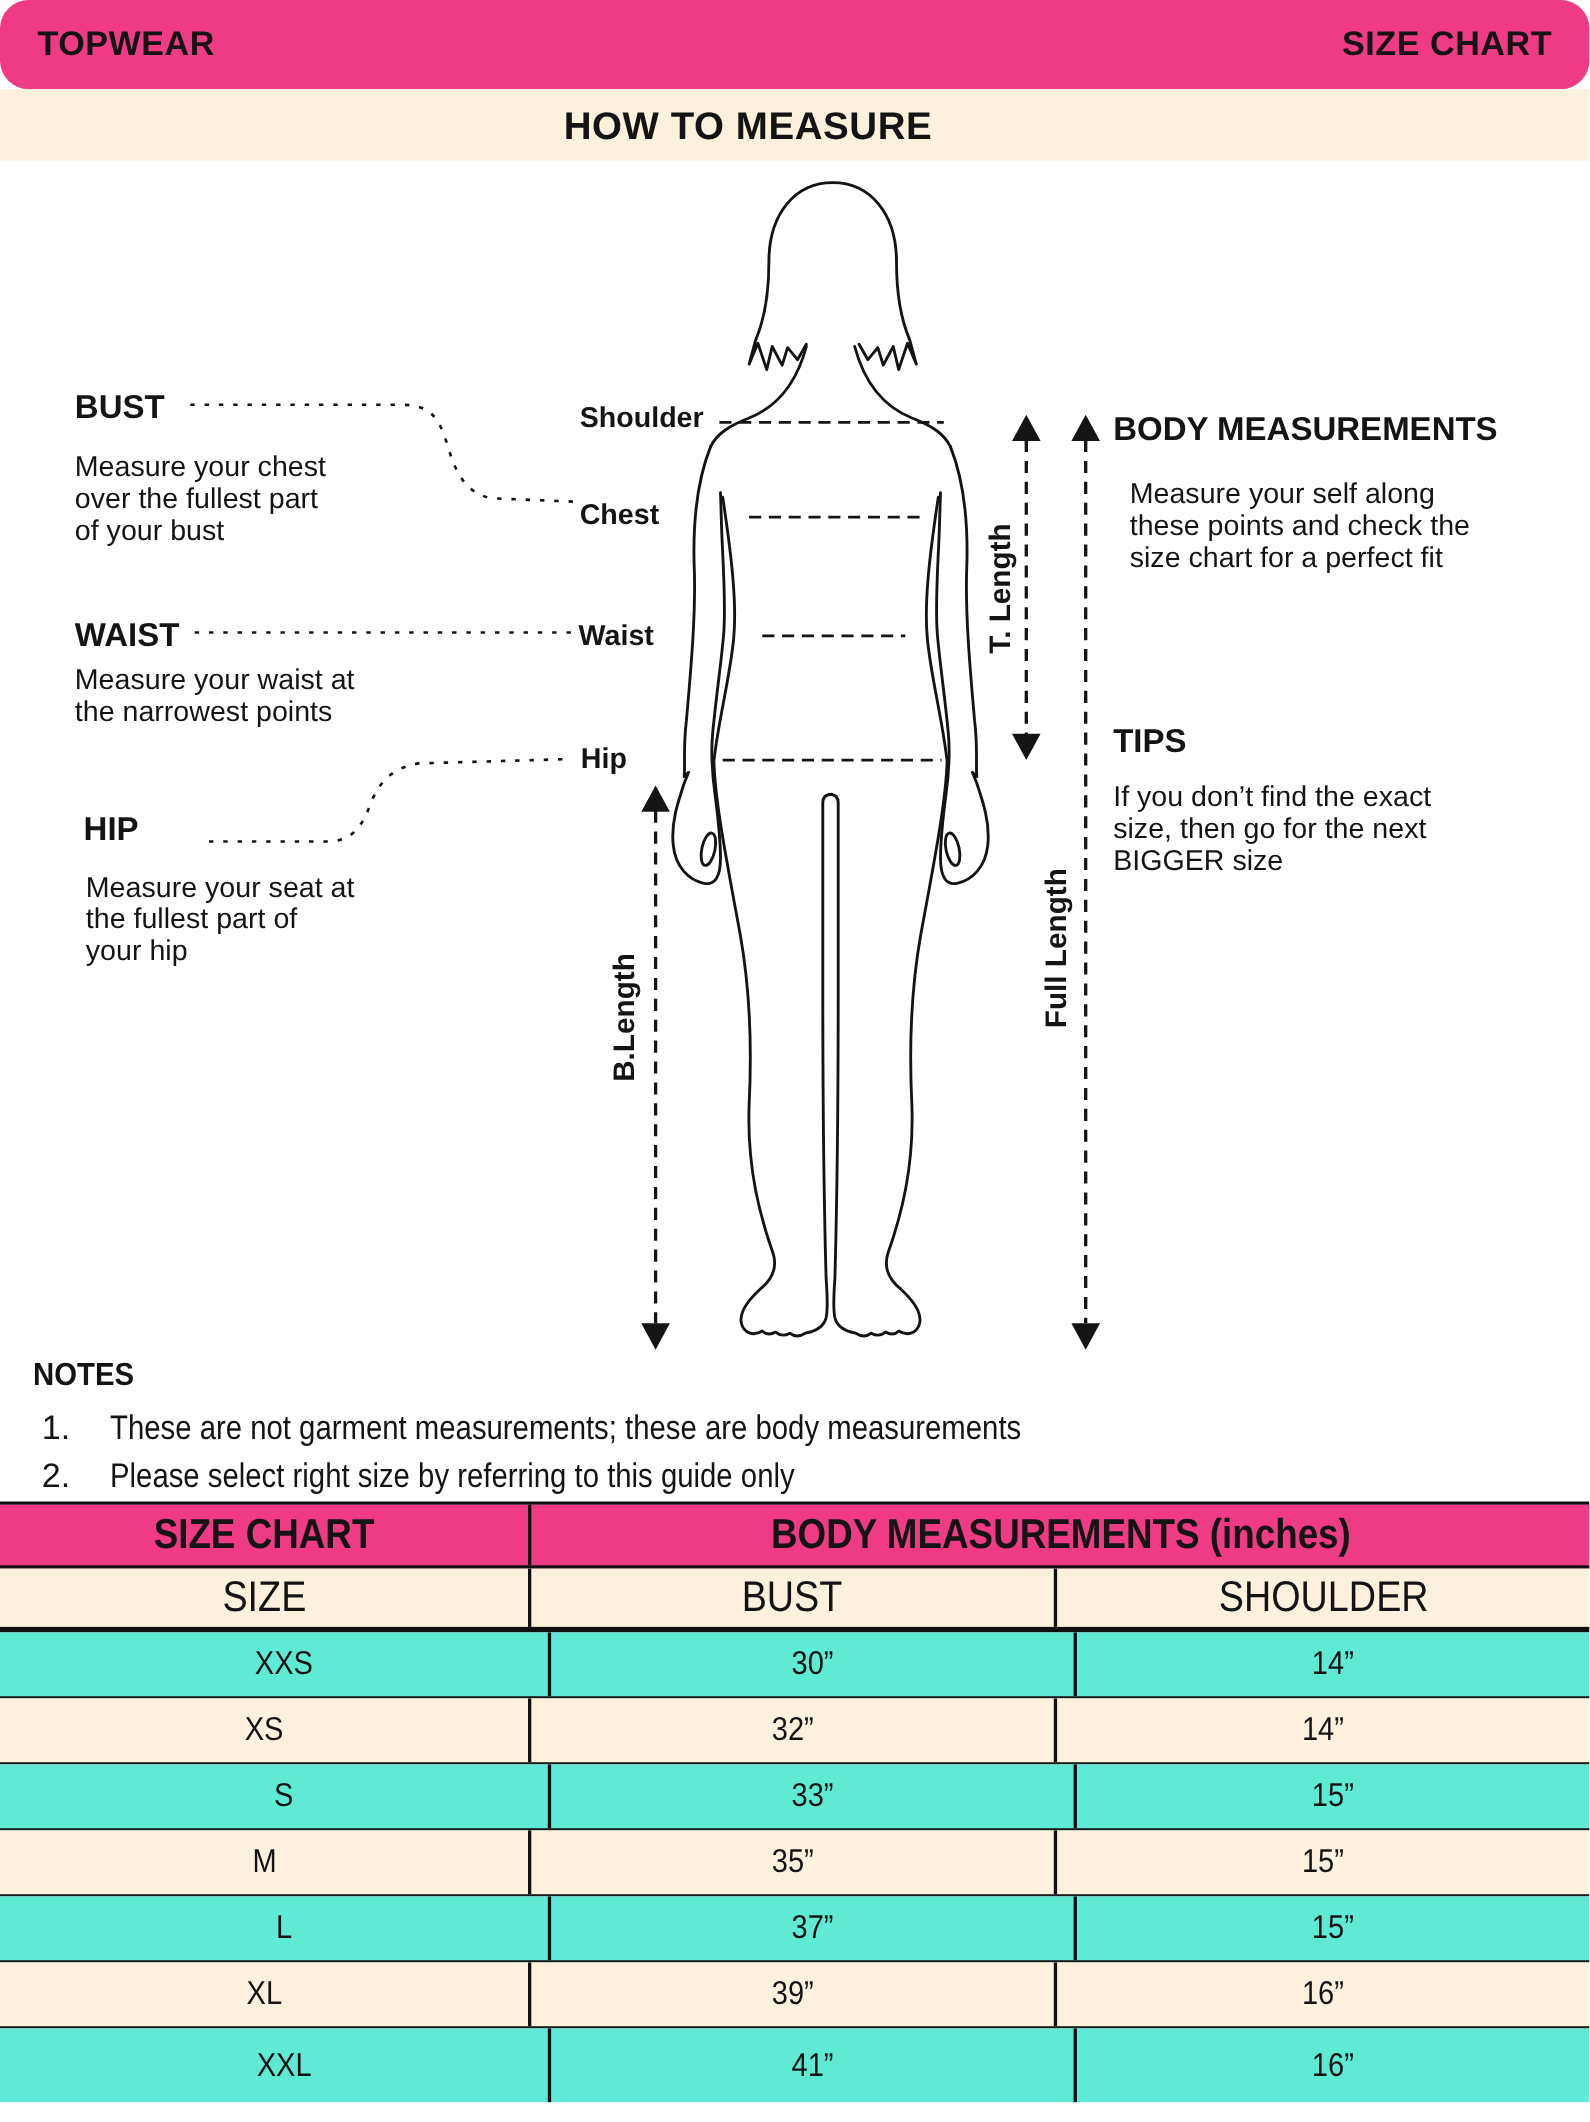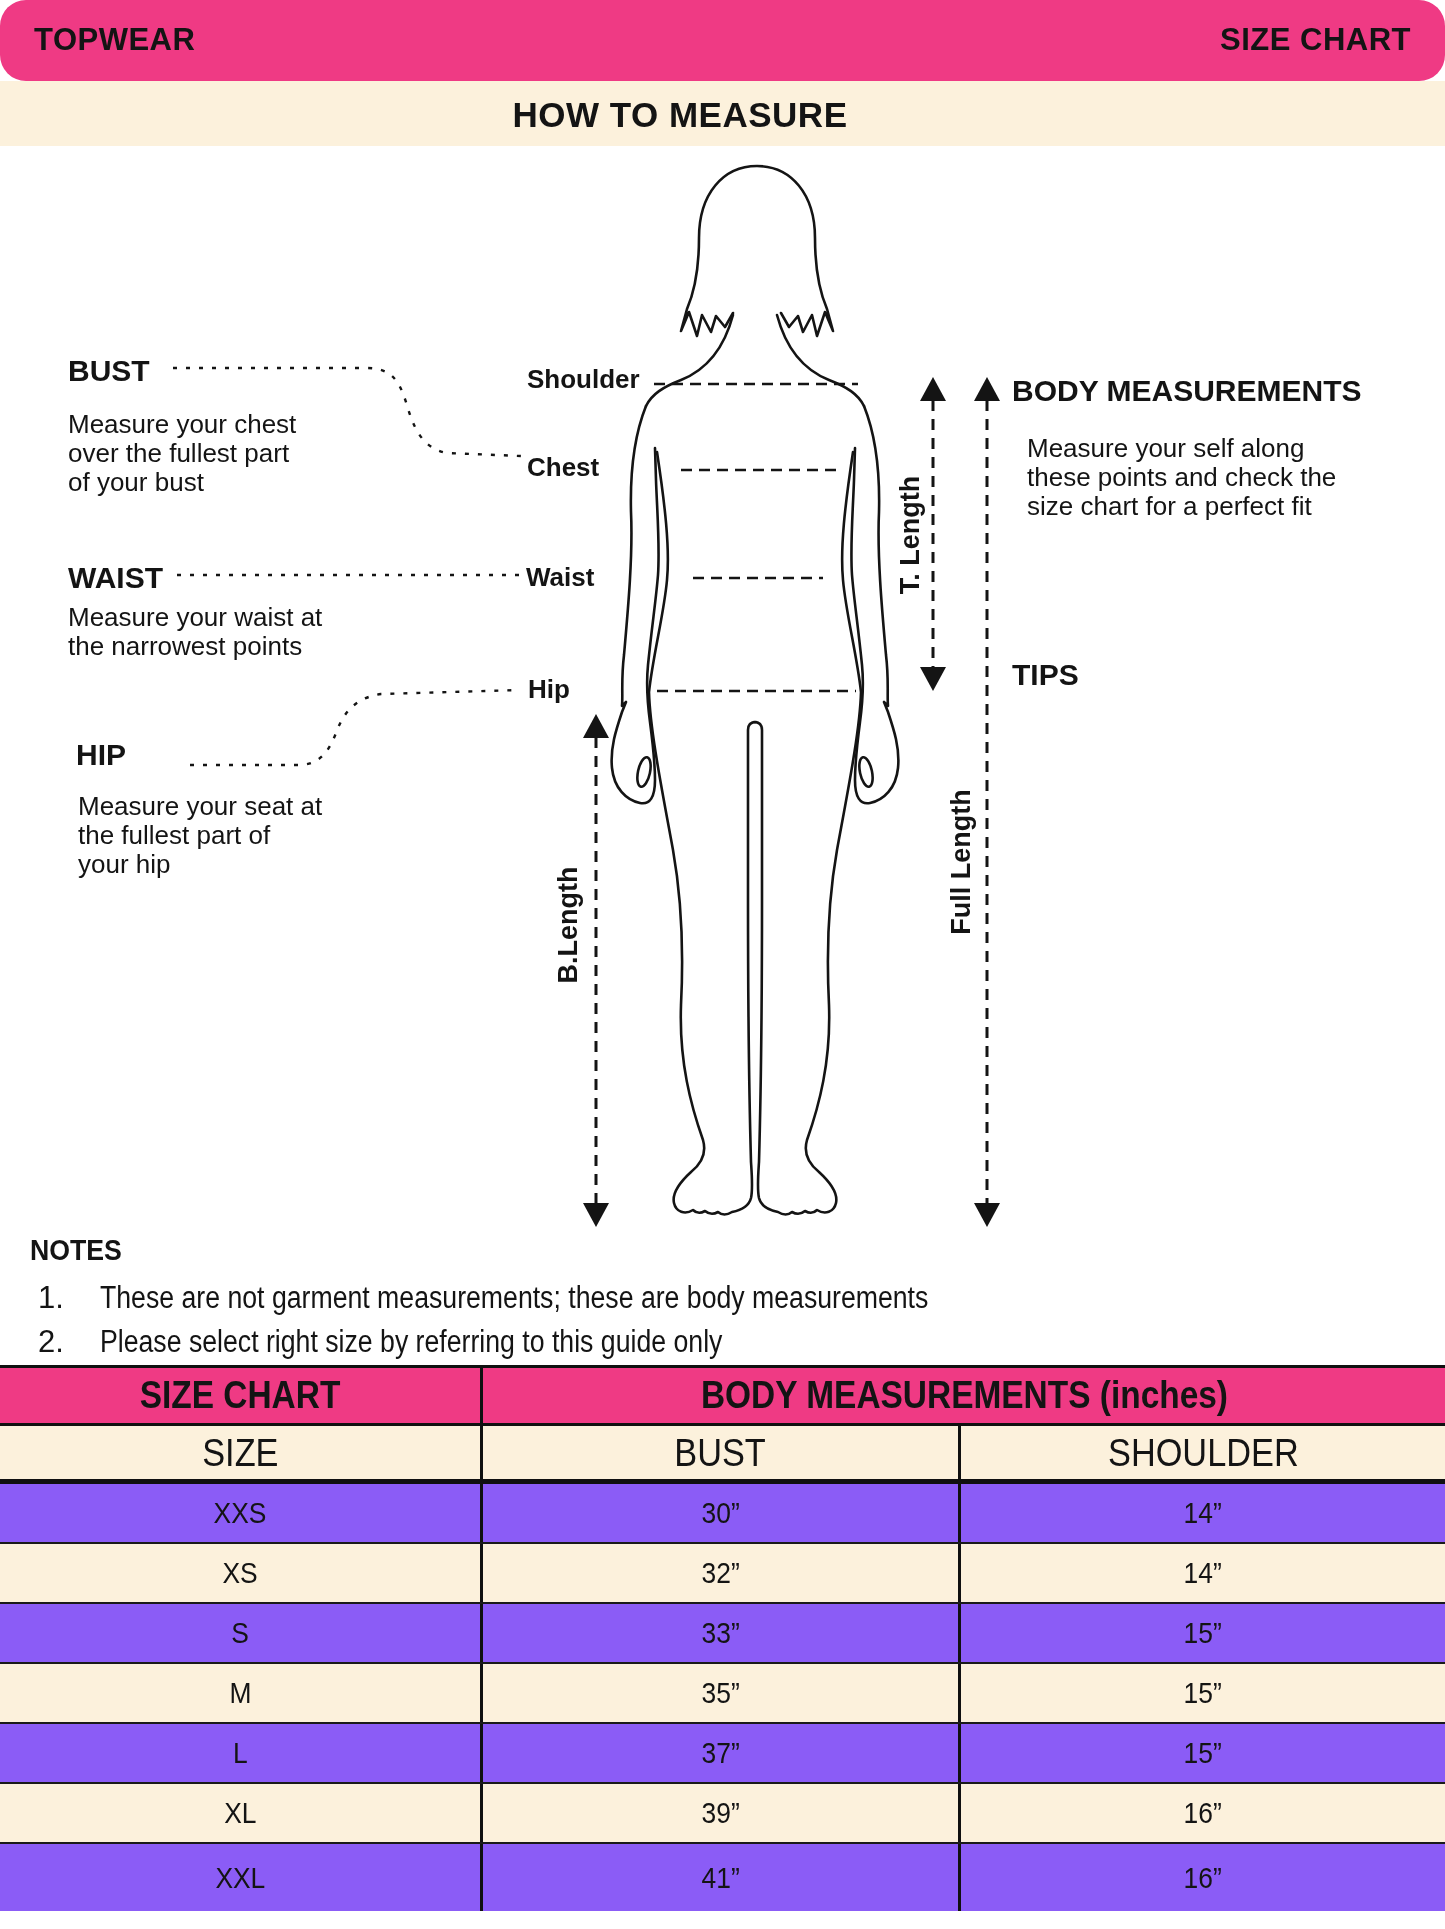--- a/index.html
+++ b/index.html
@@ -32,21 +32,21 @@
   .note-row .num { width:62px; flex:none; }
   .note-row .txt { transform:scaleX(.86); transform-origin:left center; white-space:nowrap; }
 
   
   .sizetable { position:absolute; left:0; top:1365px; width:1445px; border-top:3px solid #101010; }
   .trow { display:flex; width:1445px; }
   .trow.hdr1 { height:58px; background:#EF3A84; border-bottom:3px solid #101010; }
   .trow.hdr2 { height:58px; background:#FCF1DC; border-bottom:5px solid #101010; }
   .trow.data { height:60px; border-bottom:2px solid #1a1a1a; }
   .trow.data.last { height:67px; border-bottom:none; }
-  .trow.pink { background:#8b5cf6; }
+  .trow.pink { background:#5eead4;padding-left:18px; }
   .trow.cream { background:#FCF1DC; }
   .tcell { display:flex; align-items:center; justify-content:center; }
   .c1 { width:483px; border-right:3px solid #101010; }
   .c2 { width:478px; border-right:3px solid #101010; }
   .c3 { flex:1; }
   .cwide { flex:1; }
   .cnd { display:inline-block; transform:scaleX(.88); white-space:nowrap; }
   .hdr1 .tcell { font-size:38px; font-weight:bold; }
   .hdr2 .tcell { font-size:39px; }
   .data .tcell { font-size:30px; }
@@ -139,20 +139,25 @@
     <div>your hip</div>
   </div>
 
   <div class="lbl h1" style="left:1012px; top:374px;">BODY MEASUREMENTS</div>
   <div class="lbl desc" style="left:1012px; top:434px;margin-left:15px;">
     <div>Measure your self along</div>
     <div>these points and check the</div>
     <div>size chart for a perfect fit</div>
   </div>
   <div class="lbl h1" style="left:1012px; top:658px;">TIPS</div>
+  <div class="lbl desc" style="left:1012px; top:710px;">
+    <div>If you don’t find the exact</div>
+    <div>size, then go for the next</div>
+    <div>BIGGER size</div>
+  </div>
 
   <div class="lbl notes-title" style="left:30px; top:1234px;">NOTES</div>
   <div class="note-row" style="top:1280px;">
     <span class="num">1.</span>
     <span class="txt">These are not garment measurements; these are body measurements</span>
   </div>
   <div class="note-row" style="top:1324px;">
     <span class="num">2.</span>
     <span class="txt">Please select right size by referring to this guide only</span>
   </div>

